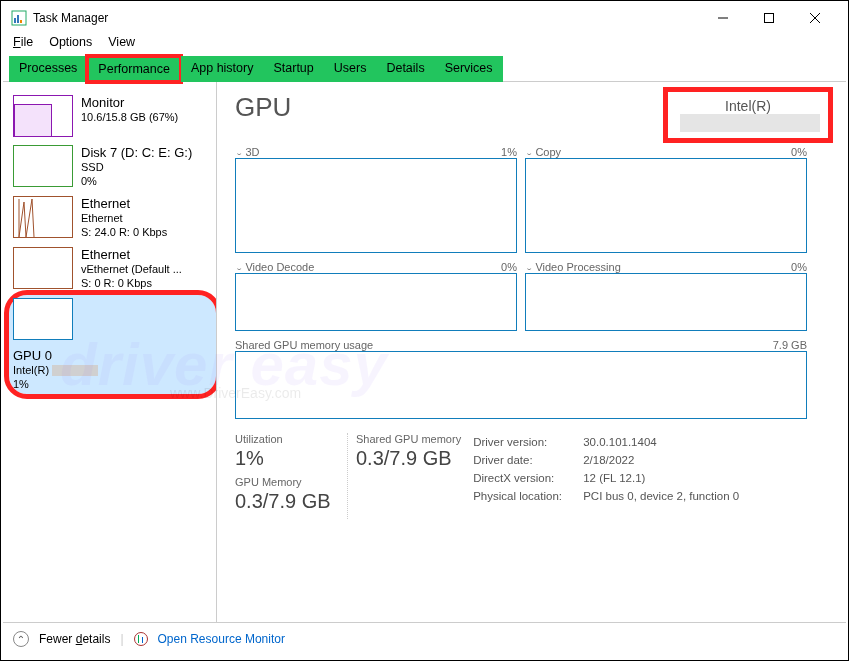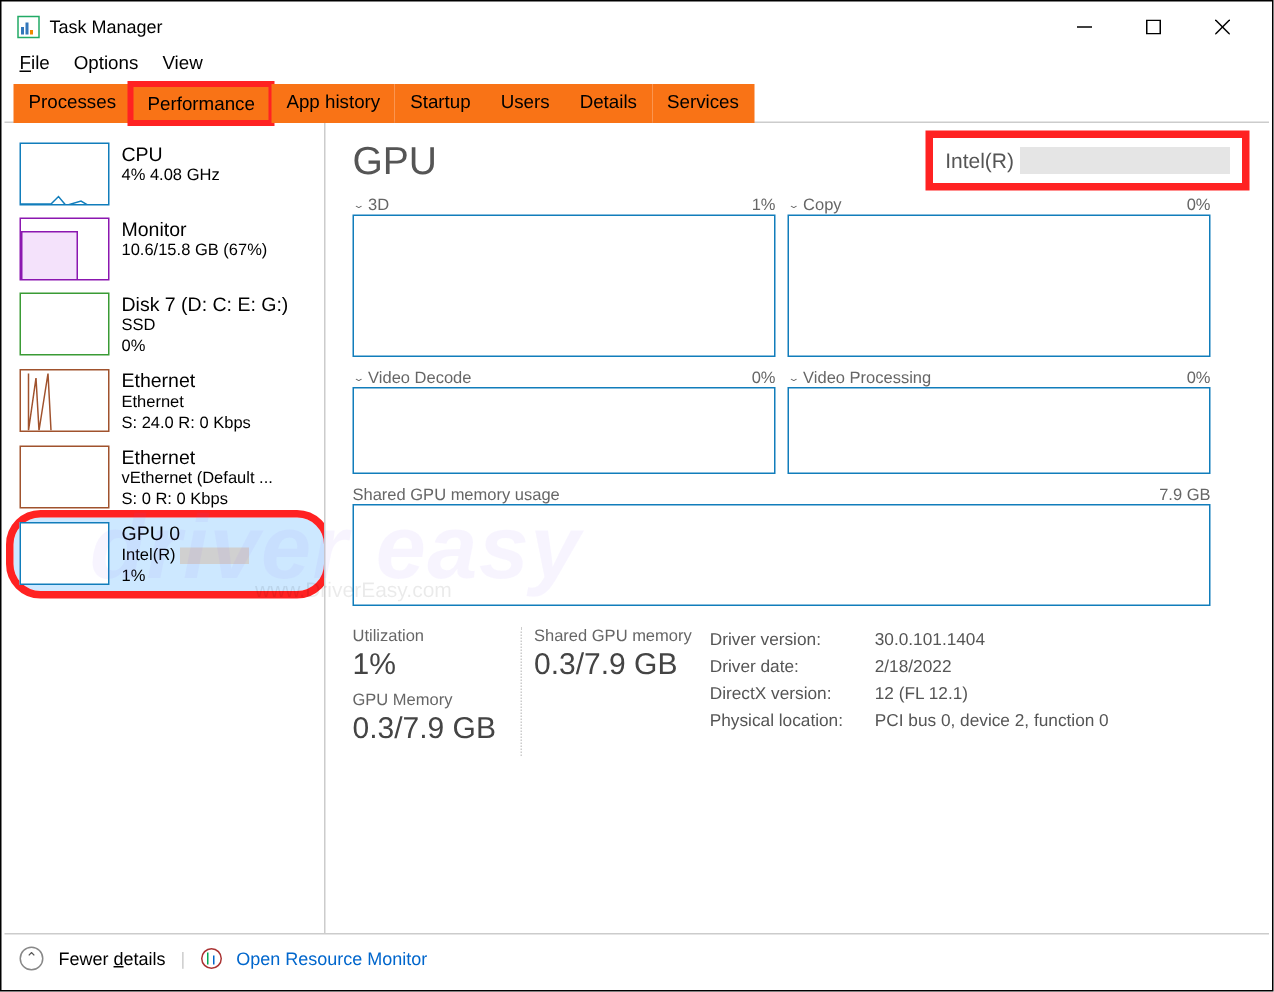--- a/index.html
+++ b/index.html
@@ -5,24 +5,24 @@
   * { box-sizing: border-box; }
   body { margin:0; padding:2px; background:#fff; font-family:"Segoe UI",Arial,sans-serif; font-size:12px; color:#000; width:849px; height:661px; border:1px solid #000; overflow:hidden; }
   .titlebar { display:flex; align-items:center; height:30px; padding:0 8px; }
   .tb-ico { width:16px; height:16px; margin-right:6px; display:inline-flex; align-items:center; justify-content:center; }
   .tb-title { flex:1; font-size:12px; }
   .tb-btns { display:flex; gap:0; }
   .tb-btn { width:46px; height:30px; display:flex; align-items:center; justify-content:center; font-size:14px; }
   .menubar { display:flex; gap:16px; padding:2px 10px 6px 10px; font-size:12.5px; }
   .menubar span { cursor:default; }
   .tabs { display:flex; border-bottom:1px solid #ccc; padding-left:6px; position:relative; }
-  .tab { padding:5px 10px; font-size:12.5px; background:#f97316; position:relative; top:1px; }
+  .tab { padding:5px 10px; font-size:12.5px; background:#22c55e; position:relative; top:1px; }
   .tab.sel { border:1px solid #ccc; border-bottom:1px solid #fff; }
   .hl-red { outline:4px solid #f22; outline-offset:-2px; }
-  .hl-red2 { outline:5px solid #f22; outline-offset:0; }
+  .hl-red2 { outline:5px solid #f22; outline-offset:0;flex-direction:column; }
   .content { display:flex; height:540px; }
   .side { width:214px; border-right:1px solid #ccc; padding:10px 0 0 6px; overflow:hidden; }
   .srow { display:flex; gap:8px; padding:3px 4px; margin-bottom:2px; }
   .srow.sel { background:#cde8ff;border-radius:18px; }
   .thumb { width:60px; height:42px; border:1px solid #117dbb; flex-shrink:0; background:#fff; position:relative; overflow:hidden; }
   .thumb.mem { border-color:#8b17b0; }
   .thumb.disk { border-color:#3a9b35; }
   .thumb.eth { border-color:#a0522d; }
   .sinfo { font-size:11px; line-height:14px; padding-top:1px; }
   .sname { font-size:13px; }
@@ -100,29 +100,20 @@
   <div class="tab">Startup</div>
   <div class="tab">Users</div>
   <div class="tab">Details</div>
   <div class="tab">Services</div>
 </div>
 
 <div class="content">
 
   <div class="side">
 
-    <div class="srow">
-      <div class="thumb"><svg width="60" height="42">
-            <polyline points="0,40 20,40 25,35 30,41 40,38 45,41" fill="none" stroke="#117dbb"></polyline>
-          </svg></div>
-      <div class="sinfo">
-          <div class="sname">CPU</div>
-          <div>4%  4.08 GHz</div>
-        </div>
-    </div>
 
     <div class="srow">
       <div class="thumb mem">
           <div style="position:absolute;left:0;top:8px;width:38px;height:34px;border:1px solid #8b17b0;background:#f4e2fb"></div>
         </div>
       <div class="sinfo">
           <div class="sname">Monitor</div>
           <div>10.6/15.8 GB (67%)</div>
         </div>
     </div>

